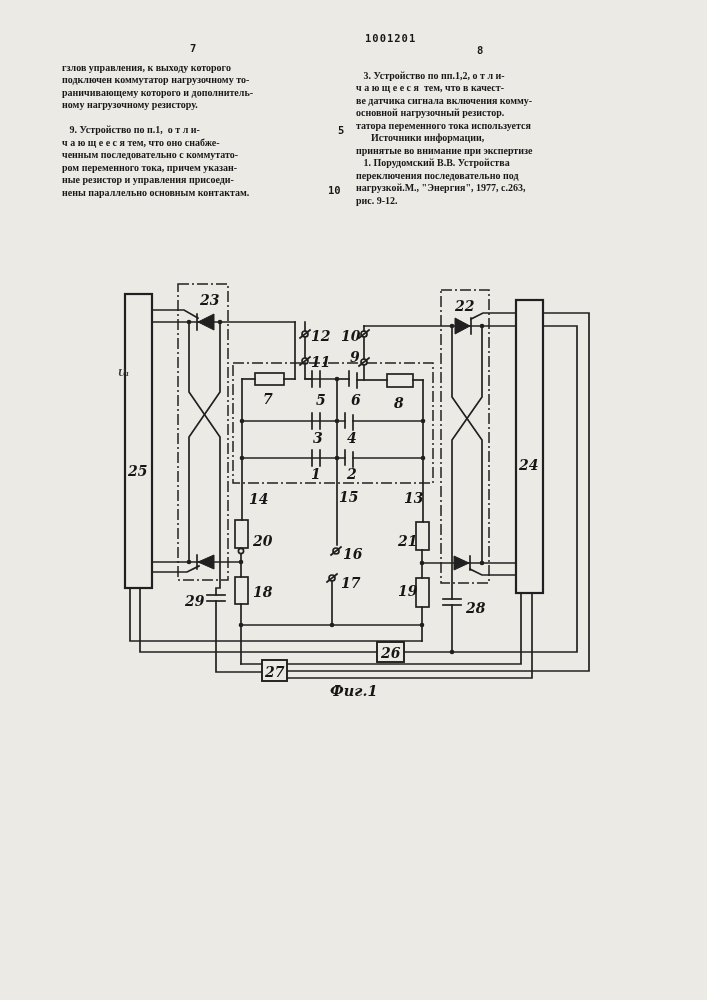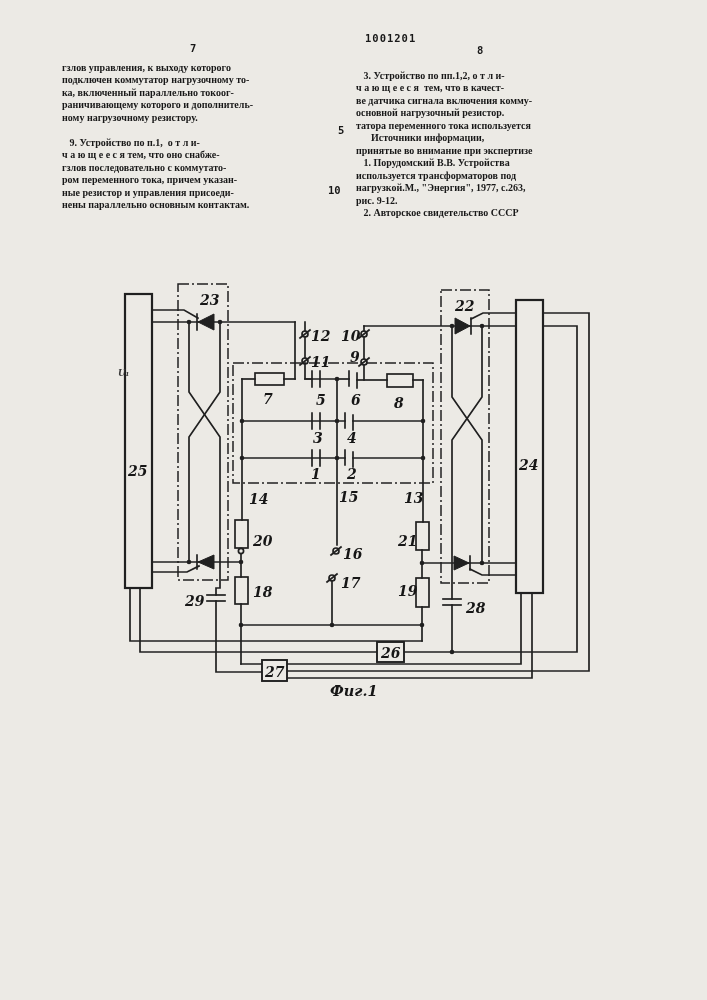--- a/index.html
+++ b/index.html
@@ -211,38 +211,36 @@
 <div class="abs hdr" style="left:190px;top:42px;">7</div>
 <div class="abs hdr" style="left:317px;top:32px;letter-spacing:1px;margin-left:48px;">1001201</div>
 <div class="abs hdr" style="left:477px;top:44px;">8</div>
 
 <div class="abs gut" style="left:338px;top:124px;">5</div>
 <div class="abs gut" style="left:328px;top:184px;">10</div>
 
 <div class="abs" style="left:62px;top:62px;width:278px;">
   <div class="typ">гзлов управления, к выходу которого</div>
   <div class="typ">подключен коммутатор нагрузочному то-</div>
-  <div class="typ">ка, включенный параллельно токоог-</div>
   <div class="typ">раничивающему которого и дополнитель-</div>
   <div class="typ">ному нагрузочному резистору.</div>
   <div class="typ">&nbsp;</div>
   <div class="typ">   9. Устройство по п.1,  о т л и-</div>
   <div class="typ">ч а ю щ е е с я тем, что оно снабже-</div>
-  <div class="typ">гзлов последовательно с коммутато-</div>
+  <div class="typ">ченным последовательно с коммутато-</div>
   <div class="typ">ром переменного тока, причем указан-</div>
   <div class="typ">ные резистор и управления присоеди-</div>
   <div class="typ">нены параллельно основным контактам.</div>
 </div>
 
 <div class="abs" style="left:356px;top:62px;width:295px;margin-top:8px;">
   <div class="typ">   3. Устройство по пп.1,2, о т л и-</div>
   <div class="typ">ч а ю щ е е с я  тем, что в качест-</div>
   <div class="typ">ве датчика сигнала включения комму-</div>
   <div class="typ">основной нагрузочный резистор.</div>
   <div class="typ">татора переменного тока используется</div>
   <div class="typ">      Источники информации,</div>
   <div class="typ">принятые во внимание при экспертизе</div>
   <div class="typ">   1. Порудомский В.В. Устройства</div>
-  <div class="typ">используется трансформаторов под</div>
+  <div class="typ">переключения последовательно под</div>
   <div class="typ">нагрузкой.М., "Энергия", 1977, с.263,</div>
   <div class="typ">рис. 9-12.</div>
-  <div class="typ">   2. Авторское свидетельство СССР</div>
 </div>
 
 </body></html>

